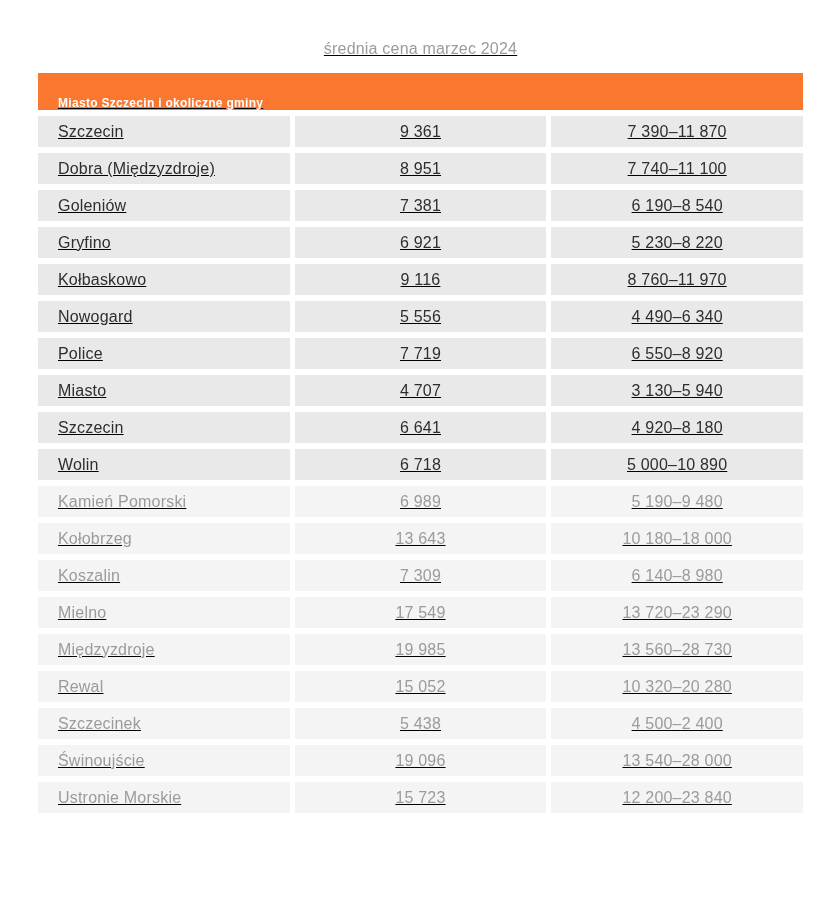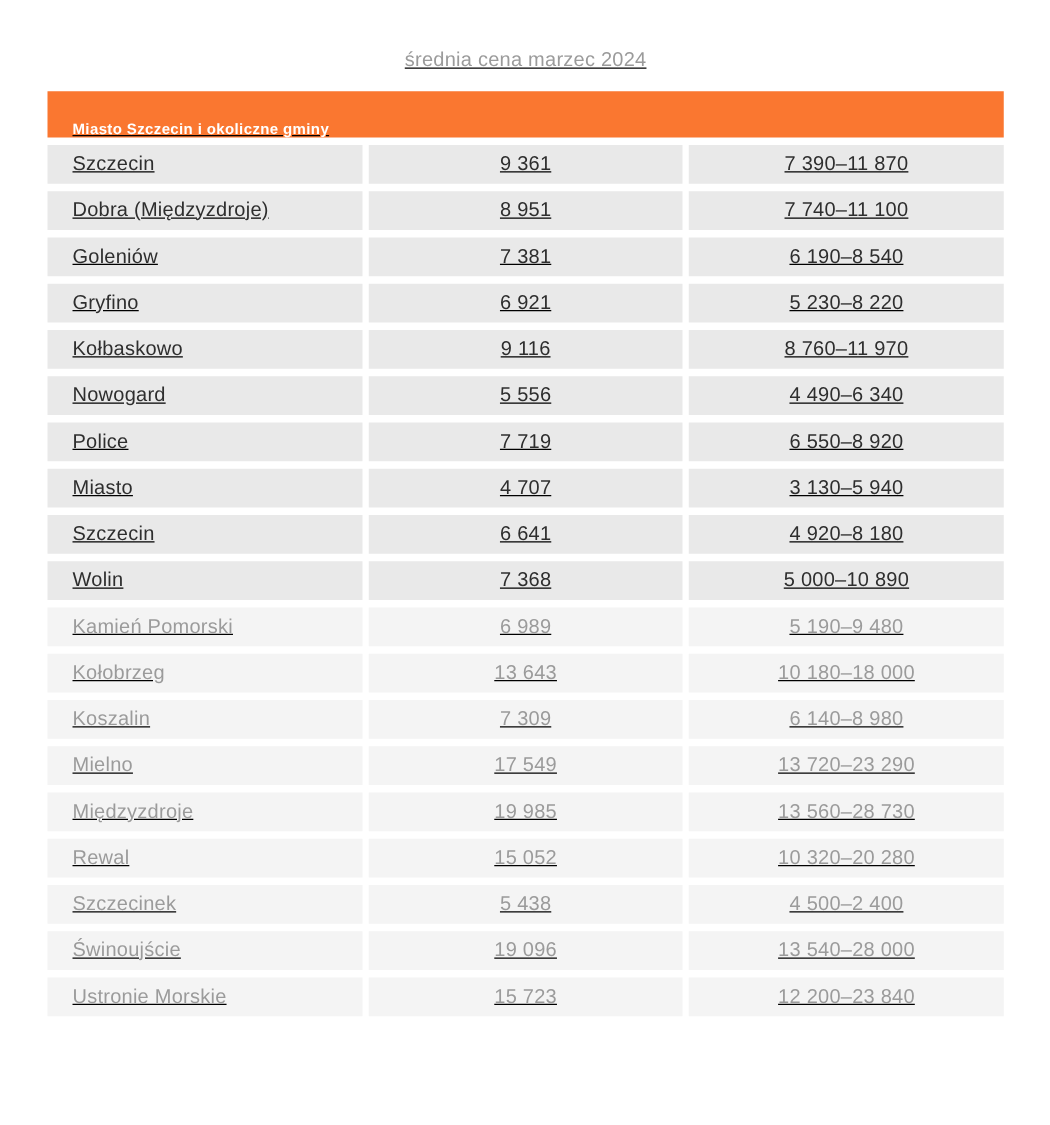--- a/index.html
+++ b/index.html
@@ -79,21 +79,21 @@
         <div class="rows rows-primary">
           <div style="display: contents;"><div class="cell cell-name">Szczecin</div><div class="cell cell-num">9 361</div><div class="cell cell-num">7 390–11 870</div></div>
           <div style="display: contents;"><div class="cell cell-name">Dobra (Międzyzdroje)</div><div class="cell cell-num">8 951</div><div class="cell cell-num">7 740–11 100</div></div>
           <div style="display: contents;"><div class="cell cell-name">Goleniów</div><div class="cell cell-num">7 381</div><div class="cell cell-num">6 190–8 540</div></div>
           <div style="display: contents;"><div class="cell cell-name">Gryfino</div><div class="cell cell-num">6 921</div><div class="cell cell-num">5 230–8 220</div></div>
           <div style="display: contents;"><div class="cell cell-name">Kołbaskowo</div><div class="cell cell-num">9 116</div><div class="cell cell-num">8 760–11 970</div></div>
           <div style="display: contents;"><div class="cell cell-name">Nowogard</div><div class="cell cell-num">5 556</div><div class="cell cell-num">4 490–6 340</div></div>
           <div style="display: contents;"><div class="cell cell-name">Police</div><div class="cell cell-num">7 719</div><div class="cell cell-num">6 550–8 920</div></div>
           <div style="display: contents;"><div class="cell cell-name">Miasto</div><div class="cell cell-num">4 707</div><div class="cell cell-num">3 130–5 940</div></div>
           <div style="display: contents;"><div class="cell cell-name">Szczecin</div><div class="cell cell-num">6 641</div><div class="cell cell-num">4 920–8 180</div></div>
-          <div style="display: contents;"><div class="cell cell-name">Wolin</div><div class="cell cell-num">7 368</div><div class="cell cell-num">5 000–10 890</div></div>
+          <div style="display: contents;"><div class="cell cell-name">Wolin</div><div class="cell cell-num">6 718</div><div class="cell cell-num">5 000–10 890</div></div>
         </div>
       </section>
       <section>
         <div class="rows rows-secondary">
           <div style="display: contents;"><div class="cell cell-name">Kamień Pomorski</div><div class="cell cell-num">6 989</div><div class="cell cell-num">5 190–9 480</div></div>
           <div style="display: contents;"><div class="cell cell-name">Kołobrzeg</div><div class="cell cell-num">13 643</div><div class="cell cell-num">10 180–18 000</div></div>
           <div style="display: contents;"><div class="cell cell-name">Koszalin</div><div class="cell cell-num">7 309</div><div class="cell cell-num">6 140–8 980</div></div>
           <div style="display: contents;"><div class="cell cell-name">Mielno</div><div class="cell cell-num">17 549</div><div class="cell cell-num">13 720–23 290</div></div>
           <div style="display: contents;"><div class="cell cell-name">Międzyzdroje</div><div class="cell cell-num">19 985</div><div class="cell cell-num">13 560–28 730</div></div>
           <div style="display: contents;"><div class="cell cell-name">Rewal</div><div class="cell cell-num">15 052</div><div class="cell cell-num">10 320–20 280</div></div>

